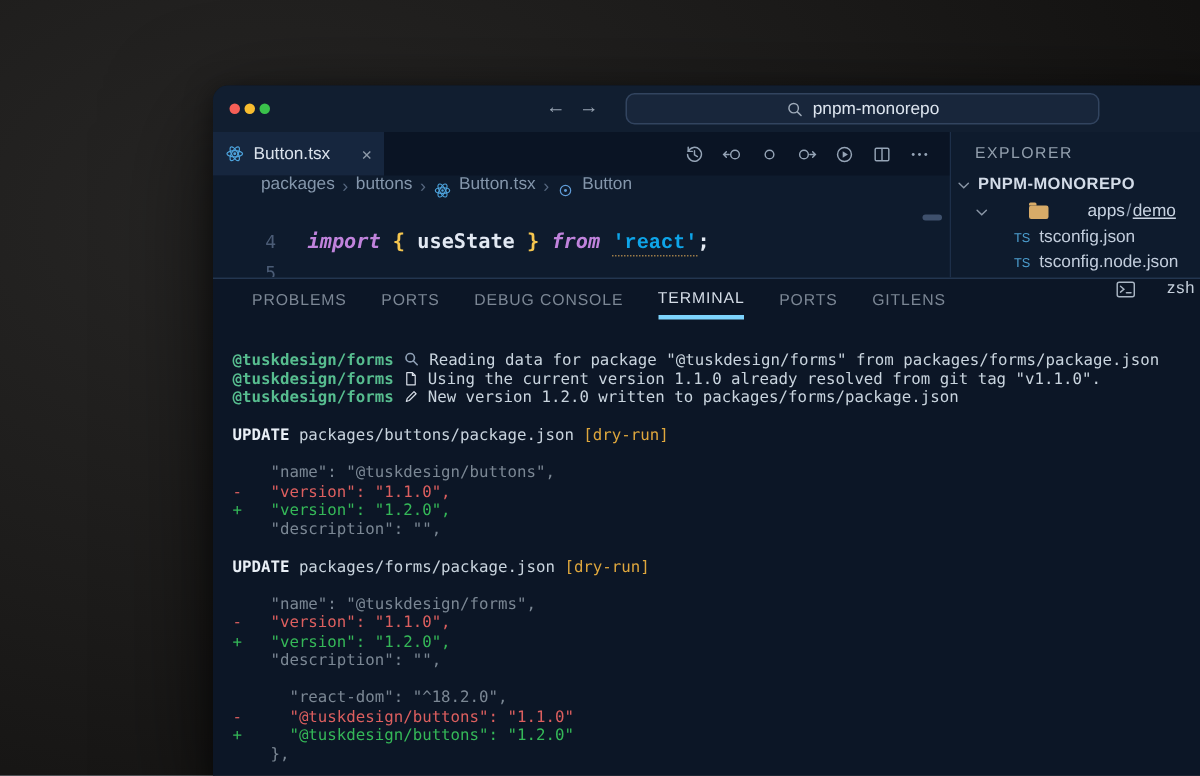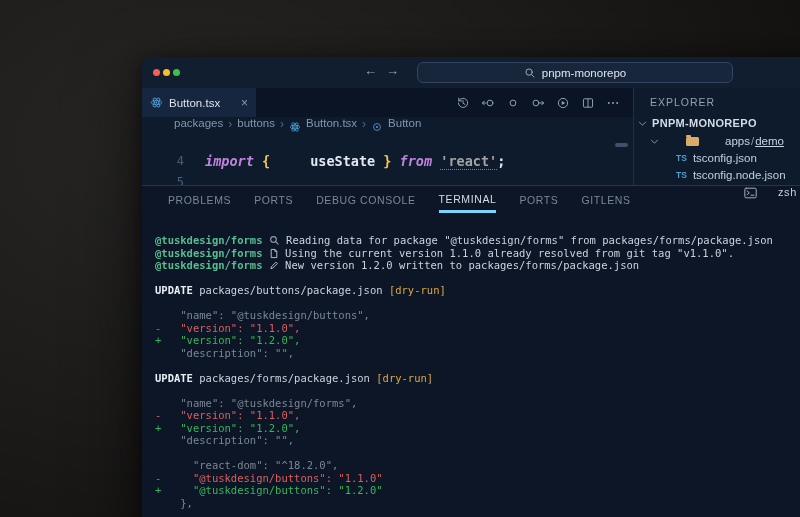--- a/index.html
+++ b/index.html
@@ -51,21 +51,21 @@
   .scroll-dash{position:absolute;left:473px;top:6px;width:13px;height:4px;border-radius:2px;background:#3e506c;}
   .divider{width:1px;background:#1d2f49;flex:none;}
   .explorer-col{flex:1;position:relative;background:#0e1b2d;color:#c9d4e2;}
   .exp-header{position:absolute;left:16px;top:8px;font-size:10.5px;letter-spacing:1px;color:#93a0ae;}
   .exp-row{position:absolute;display:flex;align-items:center;gap:4px;}
   .exp-root{left:3px;top:29px;font-weight:bold;font-size:11px;color:#d3dce8;letter-spacing:.3px;}
   .exp-folder{left:15px;top:47px;font-size:11.5px;gap:24px;}
   .exp-file{left:42px;font-size:11.5px;color:#c2cddc;gap:6px;}
   .folder-ico{width:13px;height:9px;background:#d7ab68;border-radius:1.5px;position:relative;margin:0 2px;}
   .folder-ico:before{content:"";position:absolute;top:-2px;left:0;width:5px;height:2px;background:#d7ab68;border-radius:1px 1px 0 0;}
-  .ts-badge{color:#4d9fd0;font-weight:bold;font-size:8.5px;}
+  .ts-badge{color:#4d9fd0;font-weight:normal;font-size:8.5px;}
   .folder-active{text-decoration:underline;}
   .folder-sep{color:#8b99ab;margin:0 1px;}
   
   .panel{position:absolute;top:128px;left:0;right:0;bottom:0;background:#0c1626;border-top:1px solid #233650;}
   .panel-tabs{position:relative;height:27px;display:flex;align-items:center;padding-left:26px;gap:23px;
     font-size:10.5px;letter-spacing:.6px;color:#7c8795;}
   .ptab{cursor:default;}
   .ptab.active{color:#d5dde7;border-bottom:3px solid #7dd3fc;padding-bottom:5px;margin-bottom:-6px;}
   .shell-group{position:absolute;left:601px;top:0;height:27px;display:flex;align-items:flex-start;gap:20px;}
   .shell-label{font-size:11px;color:#c6d0dc;}
@@ -80,22 +80,22 @@
   .sg{white-space:pre;}
   .sg.pkg{color:#57bd8f;font-weight:bold;}
   .sg.plain{color:#c9d4de;}
   .sg.bold{color:#e9eff6;font-weight:bold;}
   .sg.dry{color:#dfa73d;}
   .sg.ctx{color:#7b8794;}
   .sg.del{color:#dd5f5f;}
   .sg.add{color:#35b858;}
   .sg.kw{color:#c083dc;font-style:italic;}
   .sg.brace{color:#f5c64f;}
-  .sg.ident{color:#e2e9f3;margin-left:32px;}
-  .sg.str{color:#a3a3a3;border-bottom:1px dotted #9a7b49;}
+  .sg.ident{color:#e2e9f3;}
+  .sg.str{color:#0ea5e9;border-bottom:1px dotted #9a7b49;font-family:Liberation Mono, monospace;}
   .sg.punct{color:#e2e9f3;}
   .sg.icon svg{vertical-align:-2px;}
 </style>
 </head>
 <body>
 
 <div class="window">
 
   <div class="titlebar">
     <div class="traffic">

